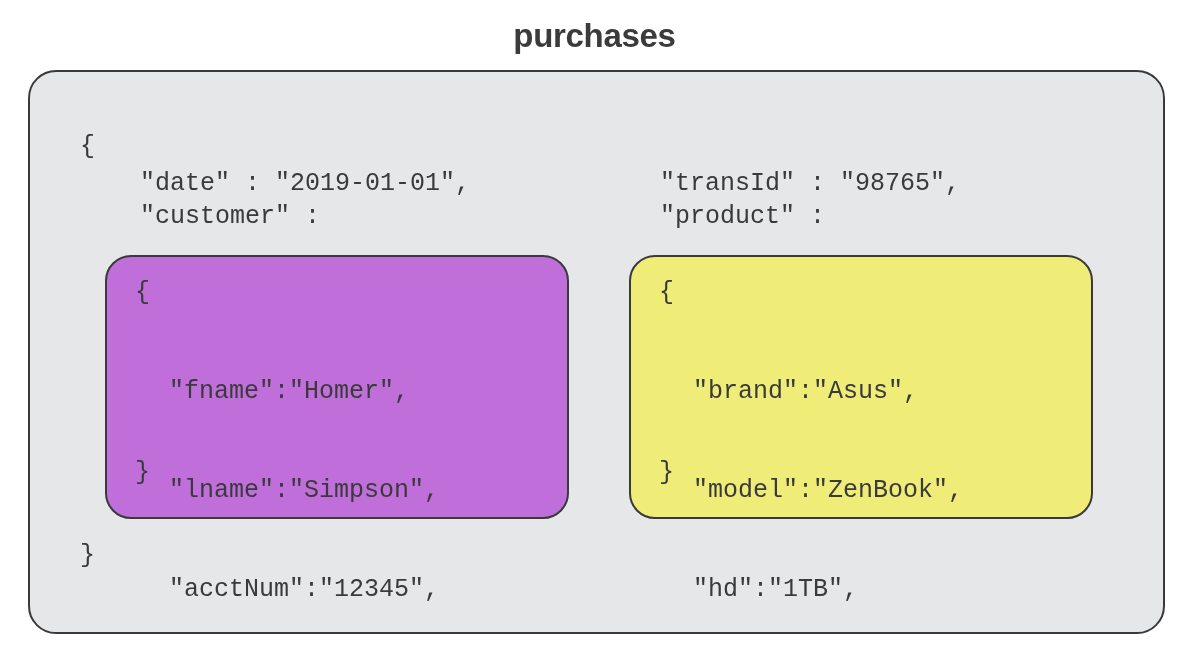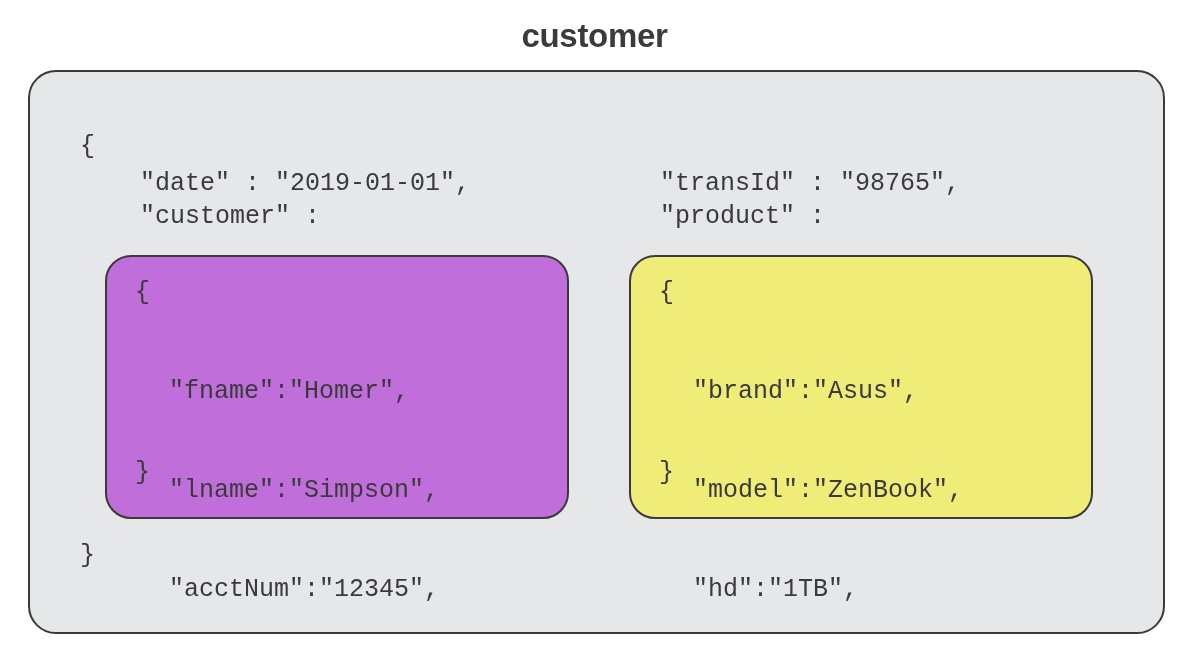--- a/index.html
+++ b/index.html
@@ -124,21 +124,21 @@
     left: 62px;
     top: 52px;
   }
   .subdoc-line {
     display: block;
   }
 </style>
 </head>
 <body>
 
-<div id="collection-title">customer</div>
+<div id="collection-title">purchases</div>
 
 <div id="document-card">
 
   <span class="code" id="doc-open-brace">{</span>
 
   <span class="code" id="field-date">"date" : "2019-01-01",</span>
 
   <span class="code" id="field-customer-key">"customer" :</span>
 
   <span class="code" id="field-transid">"transId" : "98765",</span>

